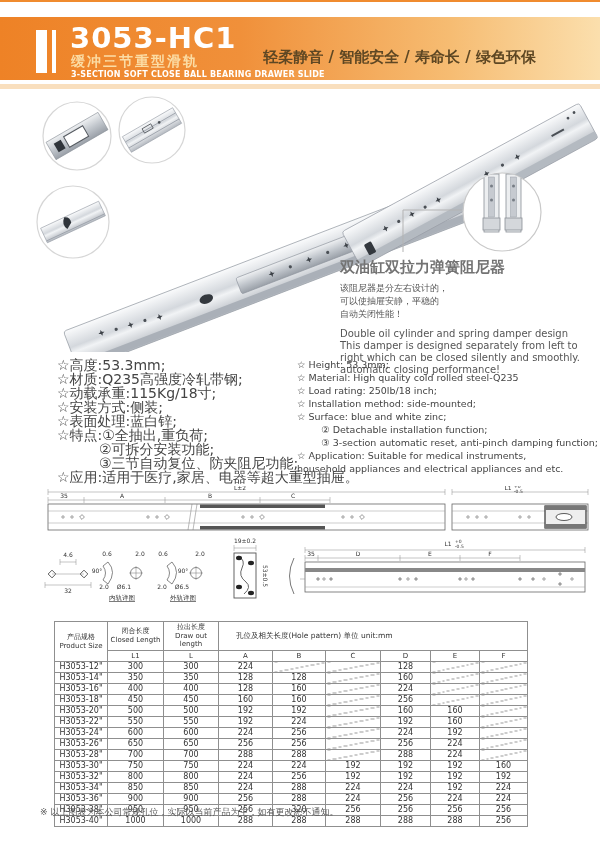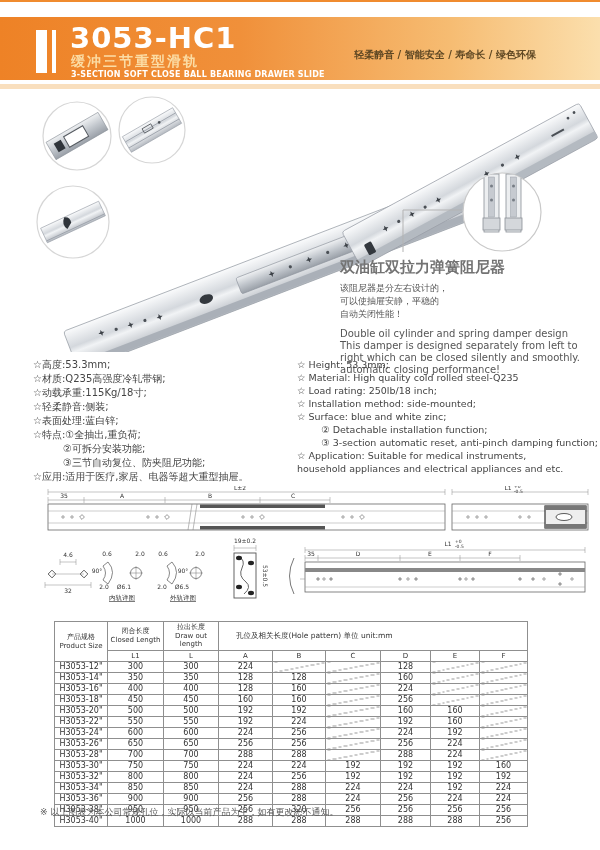--- a/index.html
+++ b/index.html
@@ -9,36 +9,36 @@
 
   .top-line { position:absolute; top:0; left:0; width:600px; height:2px; background:#F08B2F; }
 
   .header { position:absolute; top:17px; left:0; width:600px; height:63px;
             background:linear-gradient(90deg,#EE8226 0%,#F0903A 40%,#F6BC72 75%,#FBDFAD 100%);padding-left:12px; }
   .bar-thick { position:absolute; left:36px; top:13px; width:11px; height:43px; background:#fff; }
   .bar-thin  { position:absolute; left:52px; top:13px; width:4px;  height:43px; background:#fff; }
   .h-title   { position:absolute; left:70px; top:4px;  font-size:29px; font-weight:bold; color:#fff; letter-spacing:1px; }
   .h-sub-zh  { position:absolute; left:71px; top:36px; font-size:14px; font-weight:bold; color:#FBDCA4; letter-spacing:2px; }
   .h-sub-en  { position:absolute; left:71px; top:53px; font-size:8px;  font-weight:bold; color:#fff; letter-spacing:0.2px; }
-  .h-tagline { position:absolute; right:64px; top:31px; font-size:10px; font-weight:bold; color:#5E4723; }
+  .h-tagline { position:absolute; right:64px; top:31px; font-size:15px; font-weight:bold; color:#5E4723; }
 
   .sub-strip { position:absolute; top:84px; left:0; width:600px; height:5px; background:#F9DFBE; }
 
   .photo { position:absolute; top:90px; left:0; }
 
   .damper { position:absolute; left:340px; top:258px; width:250px; }
   .damper-title { font-size:15px; font-weight:bold; color:#737373; margin-bottom:5px; }
   .damper-zh div { font-size:9px; color:#555; line-height:13px; white-space:pre; }
   .damper-en { margin-top:7px; }
   .damper-en div { font-size:10px; color:#555; line-height:12px; white-space:pre; }
 
   .specs { position:absolute; top:358px; left:33px; width:555px; display:flex; }
   .spec-col-zh { width:264px; }
   .spec-col-en { width:291px; }
-  .spec-col-zh div { font-size:10px; color:#444; line-height:14px; white-space:pre; }
+  .spec-col-zh div { font-size:14px; color:#444; line-height:14px; white-space:pre;margin-left:24px; }
   .spec-col-en div { font-size:9.5px; color:#444; line-height:13px; white-space:pre; }
 
   .drawings { position:absolute; top:486px; left:0; }
   .drawings text { fill:#333; font-size:6px; font-family:"DejaVu Sans","Liberation Sans",sans-serif; }
   .drawings .tol { font-size:4.5px; }
   .drawings .cap { font-size:6.5px; }
 
   table.spec-table { position:absolute; top:621px; left:54px; border-collapse:collapse; table-layout:fixed; }
   .spec-table th, .spec-table td { border:1px solid #8f8f8f; text-align:center; color:#333; overflow:hidden; }
   .spec-table th { font-weight:normal; font-size:7px; line-height:8.5px; padding:1px 0; }
@@ -183,21 +183,21 @@
         <div>right which can be closed silently and smoothly.</div>
         <div>automatic closing performance!</div>
       </div>
   </div>
 
   <div class="specs">
     <div class="spec-col-zh">
         <div>☆高度:53.3mm;</div>
         <div>☆材质:Q235高强度冷轧带钢;</div>
         <div>☆动载承重:115Kg/18寸;</div>
-        <div>☆轻柔静音:侧装;</div>
+        <div>☆安装方式:侧装;</div>
         <div>☆表面处理:蓝白锌;</div>
         <div>☆特点:①全抽出,重负荷;</div>
         <div>　　　②可拆分安装功能;</div>
         <div>　　　③三节自动复位、防夹阻尼功能;</div>
         <div>☆应用:适用于医疗,家居、电器等超大重型抽屉。</div>
       </div>
     <div class="spec-col-en">
         <div>☆ Height: 53.3mm;</div>
         <div>☆ Material: High quality cold rolled steel-Q235</div>
         <div>☆ Load rating: 250lb/18 inch;</div>

